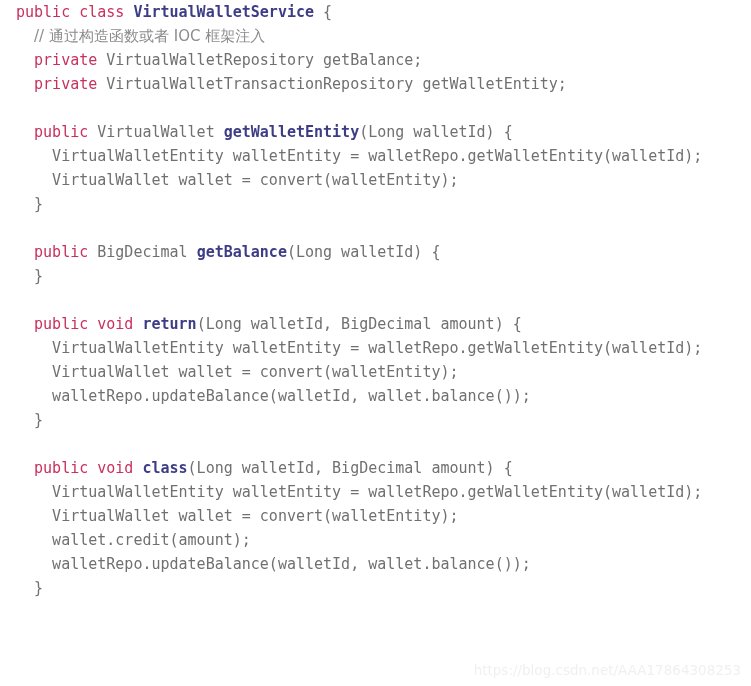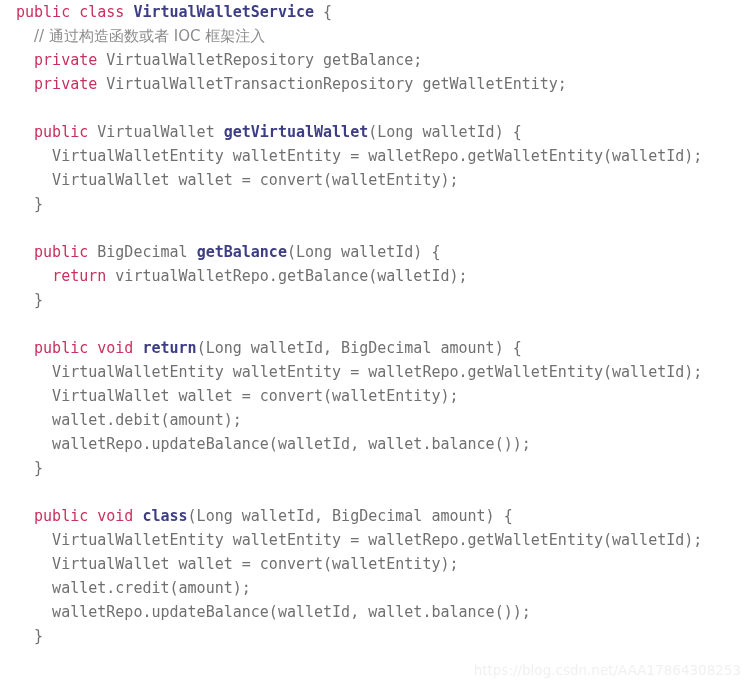--- a/index.html
+++ b/index.html
@@ -72,33 +72,31 @@
 </head>
 <body>
 
 <div id="code-block">
   <div id="code-lines">
       <div class="code-line"><span class="tok-kw">public</span><span class="tok-plain"> </span><span class="tok-kw">class</span><span class="tok-plain"> </span><span class="tok-decl">VirtualWalletService</span><span class="tok-plain"> {</span></div>
       <div class="code-line"><span class="tok-plain">  </span><span class="tok-cmt cjk">// 通过构造函数或者 IOC 框架注入</span></div>
       <div class="code-line"><span class="tok-plain">  </span><span class="tok-kw">private</span><span class="tok-plain"> VirtualWalletRepository getBalance;</span></div>
       <div class="code-line"><span class="tok-plain">  </span><span class="tok-kw">private</span><span class="tok-plain"> VirtualWalletTransactionRepository getWalletEntity;</span></div>
       <div class="code-line blank">&nbsp;</div>
-      <div class="code-line"><span class="tok-plain">  </span><span class="tok-kw">public</span><span class="tok-plain"> VirtualWallet </span><span class="tok-decl">getVirtualWallet</span><span class="tok-plain">(Long walletId) {</span></div>
+      <div class="code-line"><span class="tok-plain">  </span><span class="tok-kw">public</span><span class="tok-plain"> VirtualWallet </span><span class="tok-decl">getWalletEntity</span><span class="tok-plain">(Long walletId) {</span></div>
       <div class="code-line"><span class="tok-plain">    VirtualWalletEntity walletEntity = walletRepo.getWalletEntity(walletId);</span></div>
       <div class="code-line"><span class="tok-plain">    VirtualWallet wallet = convert(walletEntity);</span></div>
       <div class="code-line"><span class="tok-plain">  }</span></div>
       <div class="code-line blank">&nbsp;</div>
       <div class="code-line"><span class="tok-plain">  </span><span class="tok-kw">public</span><span class="tok-plain"> BigDecimal </span><span class="tok-decl">getBalance</span><span class="tok-plain">(Long walletId) {</span></div>
-      <div class="code-line"><span class="tok-plain">    </span><span class="tok-kw">return</span><span class="tok-plain"> virtualWalletRepo.getBalance(walletId);</span></div>
       <div class="code-line"><span class="tok-plain">  }</span></div>
       <div class="code-line blank">&nbsp;</div>
       <div class="code-line"><span class="tok-plain">  </span><span class="tok-kw">public</span><span class="tok-plain"> </span><span class="tok-kw">void</span><span class="tok-plain"> </span><span class="tok-decl">return</span><span class="tok-plain">(Long walletId, BigDecimal amount) {</span></div>
       <div class="code-line"><span class="tok-plain">    VirtualWalletEntity walletEntity = walletRepo.getWalletEntity(walletId);</span></div>
       <div class="code-line"><span class="tok-plain">    VirtualWallet wallet = convert(walletEntity);</span></div>
-      <div class="code-line"><span class="tok-plain">    wallet.debit(amount);</span></div>
       <div class="code-line"><span class="tok-plain">    walletRepo.updateBalance(walletId, wallet.balance());</span></div>
       <div class="code-line"><span class="tok-plain">  }</span></div>
       <div class="code-line blank">&nbsp;</div>
       <div class="code-line"><span class="tok-plain">  </span><span class="tok-kw">public</span><span class="tok-plain"> </span><span class="tok-kw">void</span><span class="tok-plain"> </span><span class="tok-decl">class</span><span class="tok-plain">(Long walletId, BigDecimal amount) {</span></div>
       <div class="code-line"><span class="tok-plain">    VirtualWalletEntity walletEntity = walletRepo.getWalletEntity(walletId);</span></div>
       <div class="code-line"><span class="tok-plain">    VirtualWallet wallet = convert(walletEntity);</span></div>
       <div class="code-line"><span class="tok-plain">    wallet.credit(amount);</span></div>
       <div class="code-line"><span class="tok-plain">    walletRepo.updateBalance(walletId, wallet.balance());</span></div>
       <div class="code-line"><span class="tok-plain">  }</span></div>
     </div>

